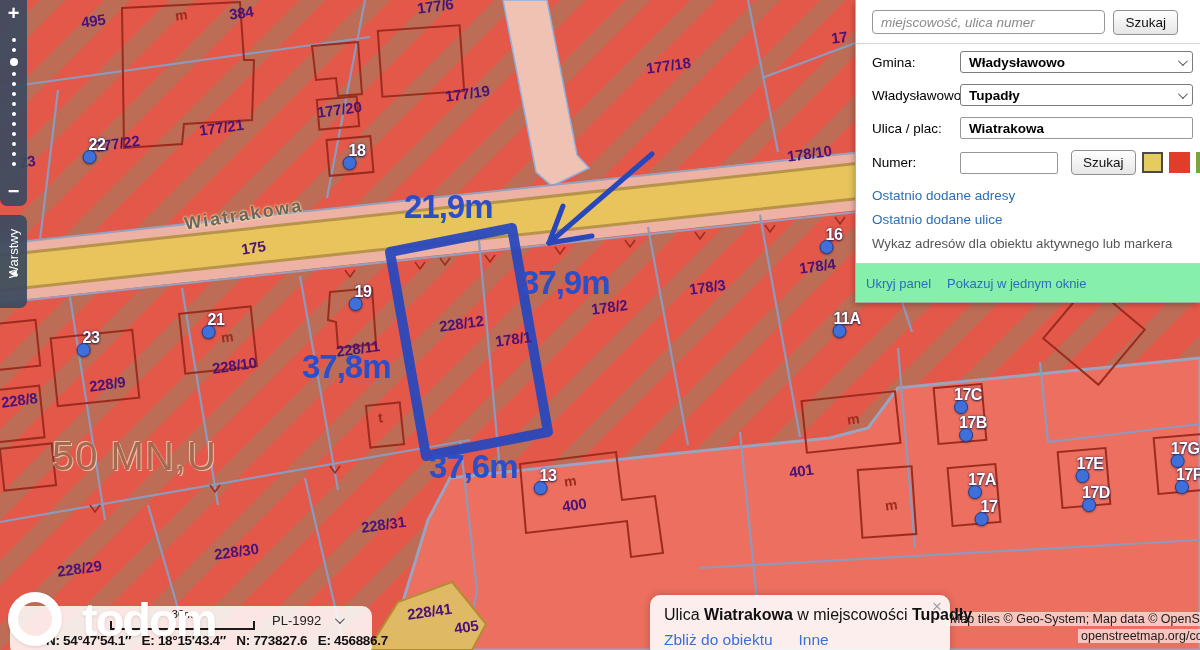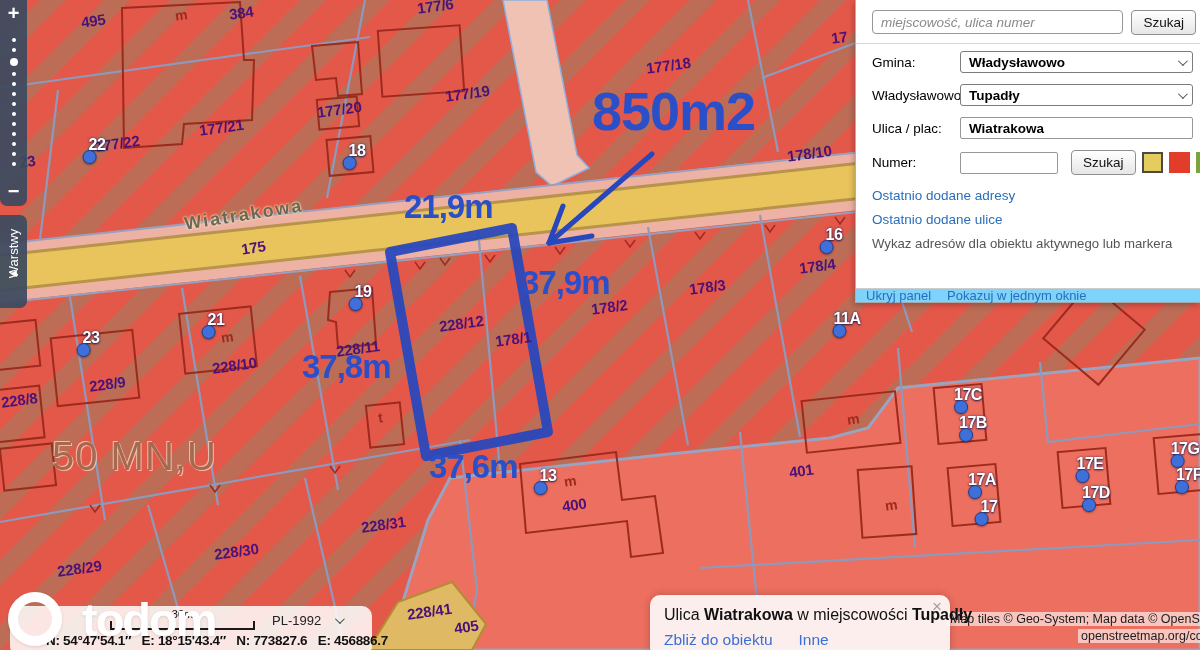--- a/index.html
+++ b/index.html
@@ -42,21 +42,21 @@
   .layers-tab{position:absolute;left:0;top:215px;width:27px;height:93px;z-index:20;
               background:rgba(60,74,95,0.93);border-radius:0 7px 7px 0;color:#fff;
               display:flex;flex-direction:column;align-items:center;justify-content:center;cursor:pointer;}
   .layers-txt{transform:rotate(-90deg);white-space:nowrap;font-size:13px;margin-bottom:8px;}
   .layers-arrow{font-size:9px;line-height:1;}
 
   
   .panel{position:absolute;right:0;top:0;width:345px;height:303px;background:#fff;z-index:30;
          border-left:1px solid #b0b0b0;border-bottom:1px solid #a8a8a8;
          box-shadow:-1px 2px 6px rgba(0,0,0,0.25);font-size:13.5px;color:#000;}
-  .panel-top{display:flex;gap:8px;padding:10px 4px 8px 16px;border-bottom:1px solid #d8d8d8;}
+  .panel-top{display:flex;gap:8px;padding:10px 22px 8px 16px;border-bottom:1px solid #d8d8d8;}
   .search-input{flex:1;height:24px;border:1px solid #979797;border-radius:4px;padding:0 8px;
                 font-size:13.5px;font-family:inherit;color:#333;}
   .search-input::placeholder{font-style:italic;color:#8a8a8a;}
   .btn{background:linear-gradient(#fff,#e6e6e6);border:1px solid #8f8f8f;border-radius:4px;
        height:25px;padding:0 11px;font-size:13.5px;font-family:inherit;color:#111;cursor:pointer;}
   .panel-body{padding:7px 4px 0 16px;}
   .section-title{font-weight:700;margin:3px 0 11px;}
   .frow{display:flex;align-items:center;margin-bottom:11px;}
   .frow .flabel{width:88px;flex:none;}
   .selectbox{flex:1;height:22px;border:1.5px solid #7c7c7c;border-radius:3px;background:#fff;
@@ -64,22 +64,22 @@
              font-weight:700;cursor:pointer;margin-right:3px;}
   .chev{width:7px;height:7px;border-right:1.7px solid #555;border-bottom:1.7px solid #555;
         transform:rotate(45deg) translateY(-2px);flex:none;}
   .text-input{flex:1;height:22px;border:1px solid #979797;border-radius:2px;padding:0 8px;
               font-weight:700;font-size:13.5px;font-family:inherit;margin-right:3px;}
   .num-input{width:98px;flex:none;margin-right:13px;font-weight:400;}
   .swatch{width:21px;height:21px;flex:none;margin-left:6px;cursor:pointer;}
   .sw0{border:2px solid #4a4a4a;}
   .plink{color:#2a6ebb;display:block;margin-bottom:9px;cursor:pointer;text-decoration:none;}
   .note{color:#555;font-size:13.2px;}
-  .panel-footer{position:absolute;left:0;right:0;bottom:0;height:14px;border-top:1px solid #ccc;
-                background:#7dd3fc;display:flex;align-items:center;gap:16px;padding-left:10px;
+  .panel-footer{position:absolute;left:0;right:0;bottom:0;height:39px;border-top:1px solid #ccc;
+                background:#86efac;display:flex;align-items:center;gap:16px;padding-left:10px;
                 font-size:13px;color:#2a6ebb;}
   .panel-footer span{cursor:pointer;}
 
   
   .statusbar{position:absolute;left:10px;top:606px;width:362px;height:50px;z-index:25;
              background:rgba(255,255,255,0.85);border-radius:10px;}
   .scalebox{position:absolute;left:100px;top:3px;width:145px;text-align:center;}
   .scalelabel{font-size:11px;color:#111;line-height:1;}
   .scalebar{height:9px;border-left:2px solid #1a1a1a;border-right:2px solid #1a1a1a;
             border-bottom:2px solid #1a1a1a;margin-top:1px;}
@@ -230,21 +230,20 @@
       <div class="plabel" style="left: 406px; top: 606px; transform: rotate(-8deg);">228/41</div>
       <div class="plabel" style="left: 453px; top: 620px; transform: rotate(-8deg);">405</div>
       <div class="plabel" style="left: 561px; top: 498px; transform: rotate(-8deg);">400</div>
       <div class="plabel" style="left: 788px; top: 464px; transform: rotate(-8deg);">401</div>
       <div class="slabel" style="left: 174px; top: 8px; transform: rotate(-8deg);">m</div>
       <div class="slabel" style="left: 220px; top: 330px; transform: rotate(-8deg);">m</div>
       <div class="slabel" style="left: 563px; top: 474px; transform: rotate(-8deg);">m</div>
       <div class="slabel" style="left: 846px; top: 412px; transform: rotate(-8deg);">m</div>
       <div class="slabel" style="left: 884px; top: 498px; transform: rotate(-8deg);">m</div>
       <div class="slabel" style="left: 377px; top: 410px; transform: rotate(-8deg);">t</div>
-      <div class="bluedim" style="left: 592px; top: 84px; font-size: 54px;">850m2</div>
       <div class="bluedim" style="left: 404px; top: 190px; font-size: 33px;">21,9m</div>
       <div class="bluedim" style="left: 521px; top: 266px; font-size: 33px;">37,9m</div>
       <div class="bluedim" style="left: 302px; top: 350px; font-size: 33px;">37,8m</div>
       <div class="bluedim" style="left: 429px; top: 450px; font-size: 33px;">37,6m</div>
       <div class="roadlabel" style="left: 183px; top: 214px; transform: rotate(-9deg);">Wiatrakowa</div>
       <div class="plabel" style="left: 240px; top: 241px; transform: rotate(-9deg);">175</div>
       <div class="zonelabel" style="left: 52px; top: 434px;">50 MN,U</div>
       <div class="marker" style="left: 90px; top: 137px; transform: translateX(-50%);">
         <span class="mnum">22</span>
         <span class="mdot"></span>

